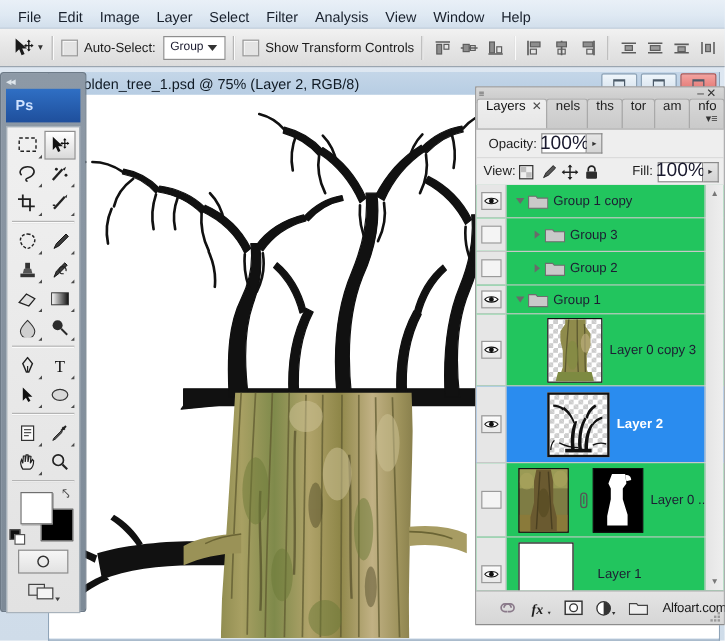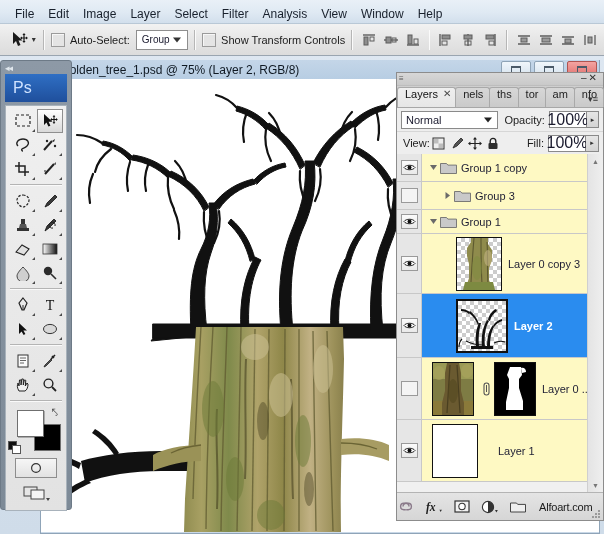--- a/index.html
+++ b/index.html
@@ -178,22 +178,22 @@
     display: flex; align-items: center;
     padding-left: 4px;
     color: #dfe6ec; font-size: 9px;
     letter-spacing: -1px;
   }
   .tb-logo {
     height: 28px;
     margin: 0 4px 3px 4px;
     background: linear-gradient(180deg,#2f6fc4 0%,#1f4f9c 100%);
     color: #cfe2ff;
-    font-weight: normal;
-    font-size: 16px;
+    font-weight: bold;
+    font-size: 12px;
     display: flex; align-items: center;
     padding-left: 8px;
     box-sizing: border-box;
   }
   .tb-body {
     margin: 0 4px;
     background: linear-gradient(180deg,#f0f0f0 0%,#e2e2e2 100%);
     border: 1px solid #a8b2bb;
     padding: 3px 0 5px 0;
   }
@@ -294,22 +294,22 @@
   .lp-tabs {
     height: 21px;
     background: linear-gradient(180deg,#cfcfcf,#c2c2c2);
     display: flex;
     align-items: flex-end;
     position: relative;
     border-bottom: 1px solid #a7a7a7;
   }
   .lp-tab {
     height: 20px;
-    padding: 0 7px;
-    display: flex; align-items: flex-start;
+    padding: 12px 7px;
+    display: flex; align-items: flex-end;
     background: linear-gradient(180deg,#d7d7d7,#cacaca);
     border: 1px solid #a9a9a9;
     border-bottom: none;
     border-radius: 3px 3px 0 0;
     margin-right: -1px;
     color: #222;
     white-space: nowrap;
     box-sizing: border-box;
     overflow: hidden;
   }
@@ -404,21 +404,21 @@
     height: 14px;
     display: flex; align-items: center; justify-content: center;
     font-size: 7px; color: #777;
   }
   .sc-arrow.bottom { position: absolute; bottom: 0; left: 0; right: 0;}
   .layer-row {
     display: flex;
     align-items: center;
     height: 0;
     border-bottom: 1px solid #c8c8c8;
-    background: #fef9c3;
+    background: #22c55e;
     position: relative;
     box-sizing: border-box;
   }
   .layer-row.selected { background: #2a8cef; }
   .eye-cell {
     width: 24px;
     display: flex; align-items: center; justify-content: center;
     flex: none;
     align-self: stretch;
     border-right: 1px solid #c8c8c8;
@@ -481,21 +481,21 @@
   }
   .lp-bottom {
     position: absolute;
     left: 0; bottom: 0;
     width: 206px; height: 28px;
     background: linear-gradient(180deg,#e4e4e4,#d6d6d6);
     border-top: 1px solid #b4b4b4;
     display: flex;
     align-items: center;
     gap: 10px;
-    padding-left: 0;
+    padding-left: 17px;
     box-sizing: border-box;
   }
   .lp-bbtn {
     width: 18px; height: 18px;
     display: flex; align-items: center; justify-content: center;
     position: relative;
   }
   .watermark {
     font-size: 11px;
     color: #1a1a1a;
@@ -1041,24 +1041,20 @@
       <div class="lp-tab">
         <span>am</span>
       </div>
       <div class="lp-tab">
         <span>nfo</span>
       </div>
       <div class="lp-menu-btn">▾≡</div>
     </div>
 
     <div class="lp-blend">
-      <div class="blend-select">
-        <span>Normal</span>
-        <span class="arrow"></span>
-      </div>
       <div class="lp-lbl">Opacity:</div>
       <div class="num-field">100%</div>
       <div class="num-stepper">▸</div>
     </div>
 
     <div class="lp-lock">
       <div class="lp-lbl" style="margin-left:2px">View:</div>
       <div class="lock-icon">
         <svg width="13" height="13" viewBox="0 0 13 13">
             <rect x="1" y="1" width="11" height="11" fill="none" stroke="#333" stroke-width="1"></rect>
@@ -1127,20 +1123,38 @@
           </span>
           <span class="folder-ico">
             <svg width="17" height="14" viewBox="0 0 17 14">
                 <path d="M0.5 2.5 h6 l1.4 1.6 h8.6 v8.4 h-16 Z" fill="#c9c9c9" stroke="#6e6e6e" stroke-width="0.9"></path>
               </svg>
           </span>
           <span class="layer-name">Group 3</span>
         </div>
       </div>
 
+      <div class="layer-row" style="height:28px">
+        <div class="eye-cell">
+          <div class="eye-box off"></div>
+        </div>
+        <div class="layer-body" style="padding-left:18px">
+          <span class="twisty">
+            <svg width="9" height="9" viewBox="0 0 9 9">
+                <path d="M2.5 1 L7 4.5 L2.5 8 Z" fill="#6a6a6a"></path>
+              </svg>
+          </span>
+          <span class="folder-ico">
+            <svg width="17" height="14" viewBox="0 0 17 14">
+                <path d="M0.5 2.5 h6 l1.4 1.6 h8.6 v8.4 h-16 Z" fill="#c9c9c9" stroke="#6e6e6e" stroke-width="0.9"></path>
+              </svg>
+          </span>
+          <span class="layer-name">Group 2</span>
+        </div>
+      </div>
 
       <div class="layer-row" style="height:24px">
         <div class="eye-cell">
           <div class="eye-box">
             <svg width="13" height="9" viewBox="0 0 13 9">
                 <path d="M1 4.5 C3 1.5 10 1.5 12 4.5 C10 7.5 3 7.5 1 4.5 Z" fill="#fff" stroke="#111" stroke-width="0.9"></path>
                 <circle cx="6.5" cy="4.5" r="2" fill="#111"></circle>
               </svg>
           </div>
         </div>

